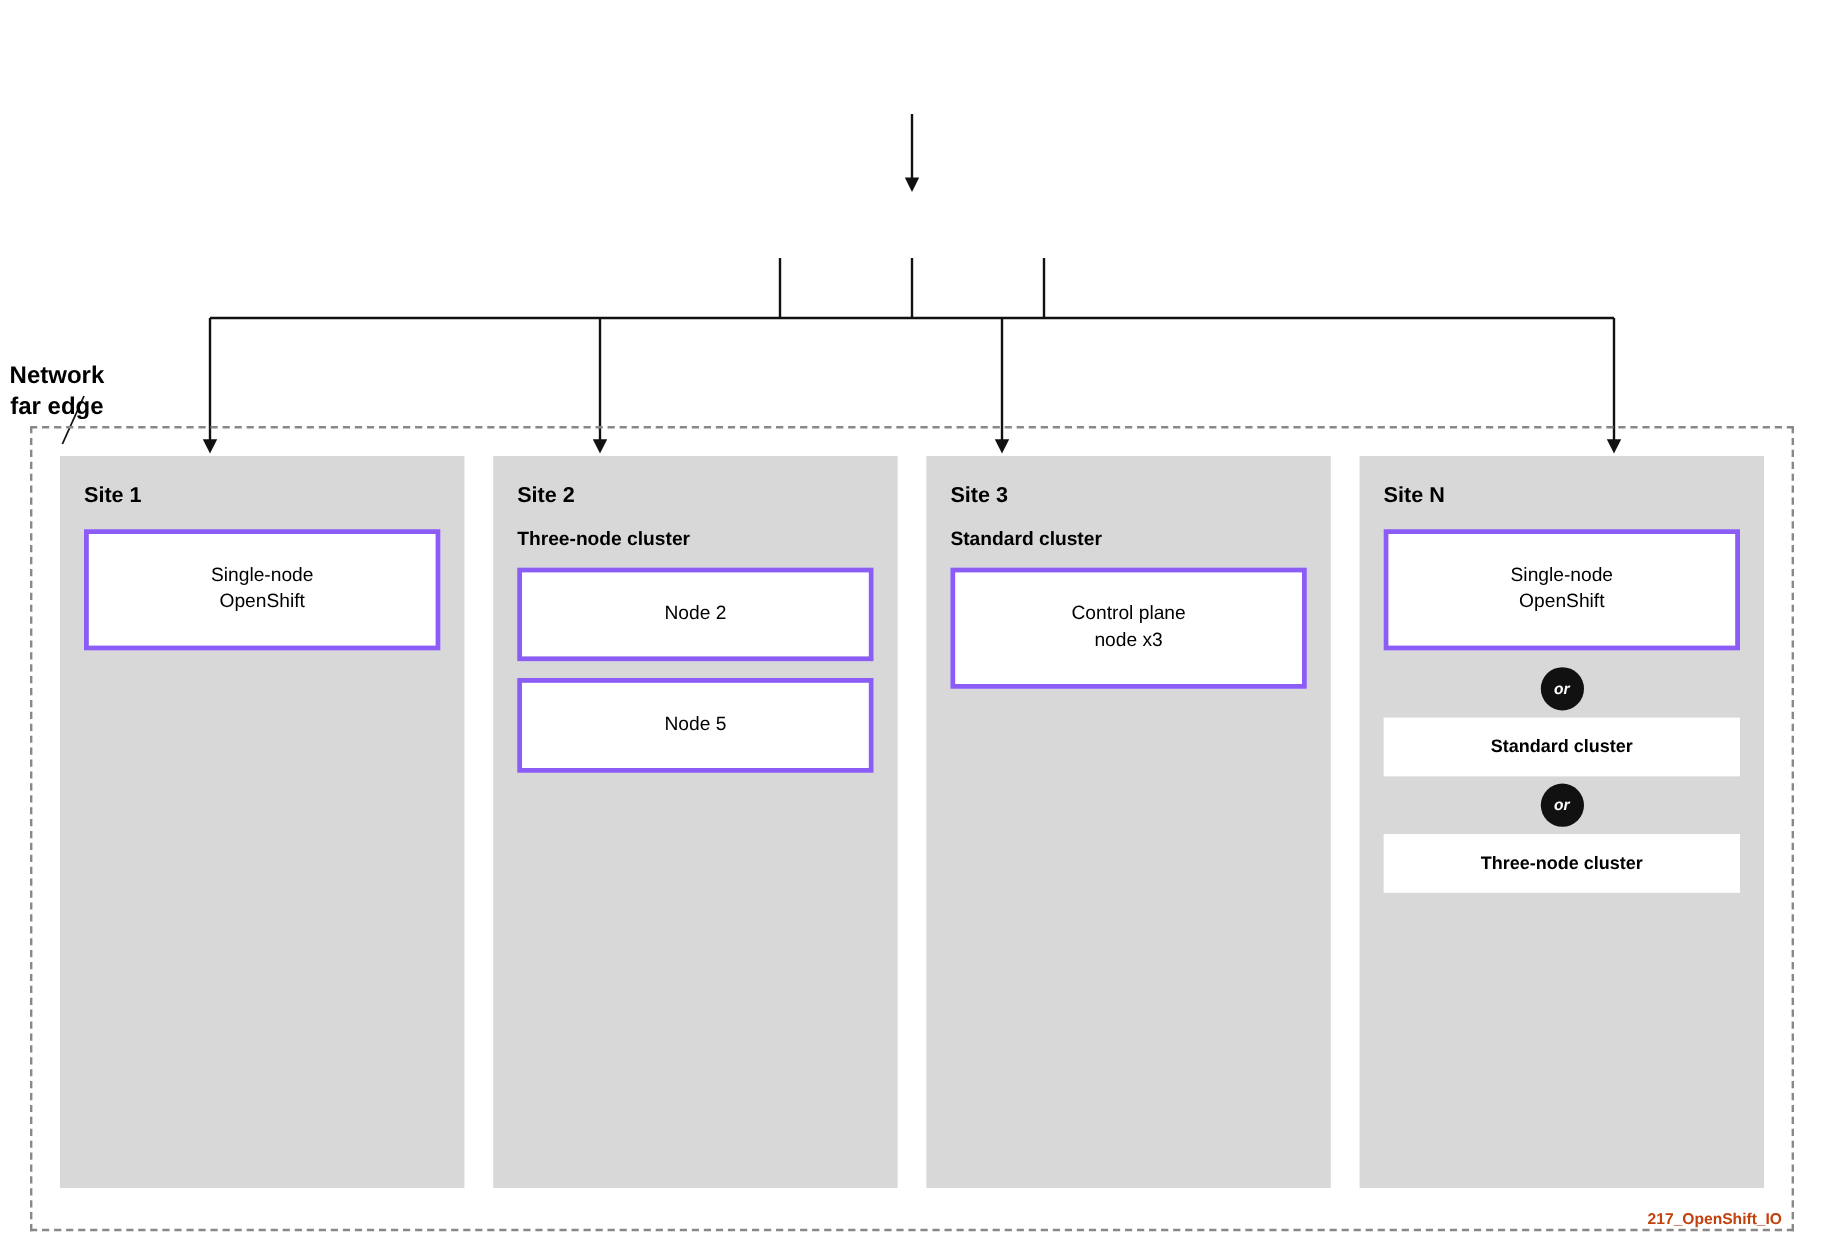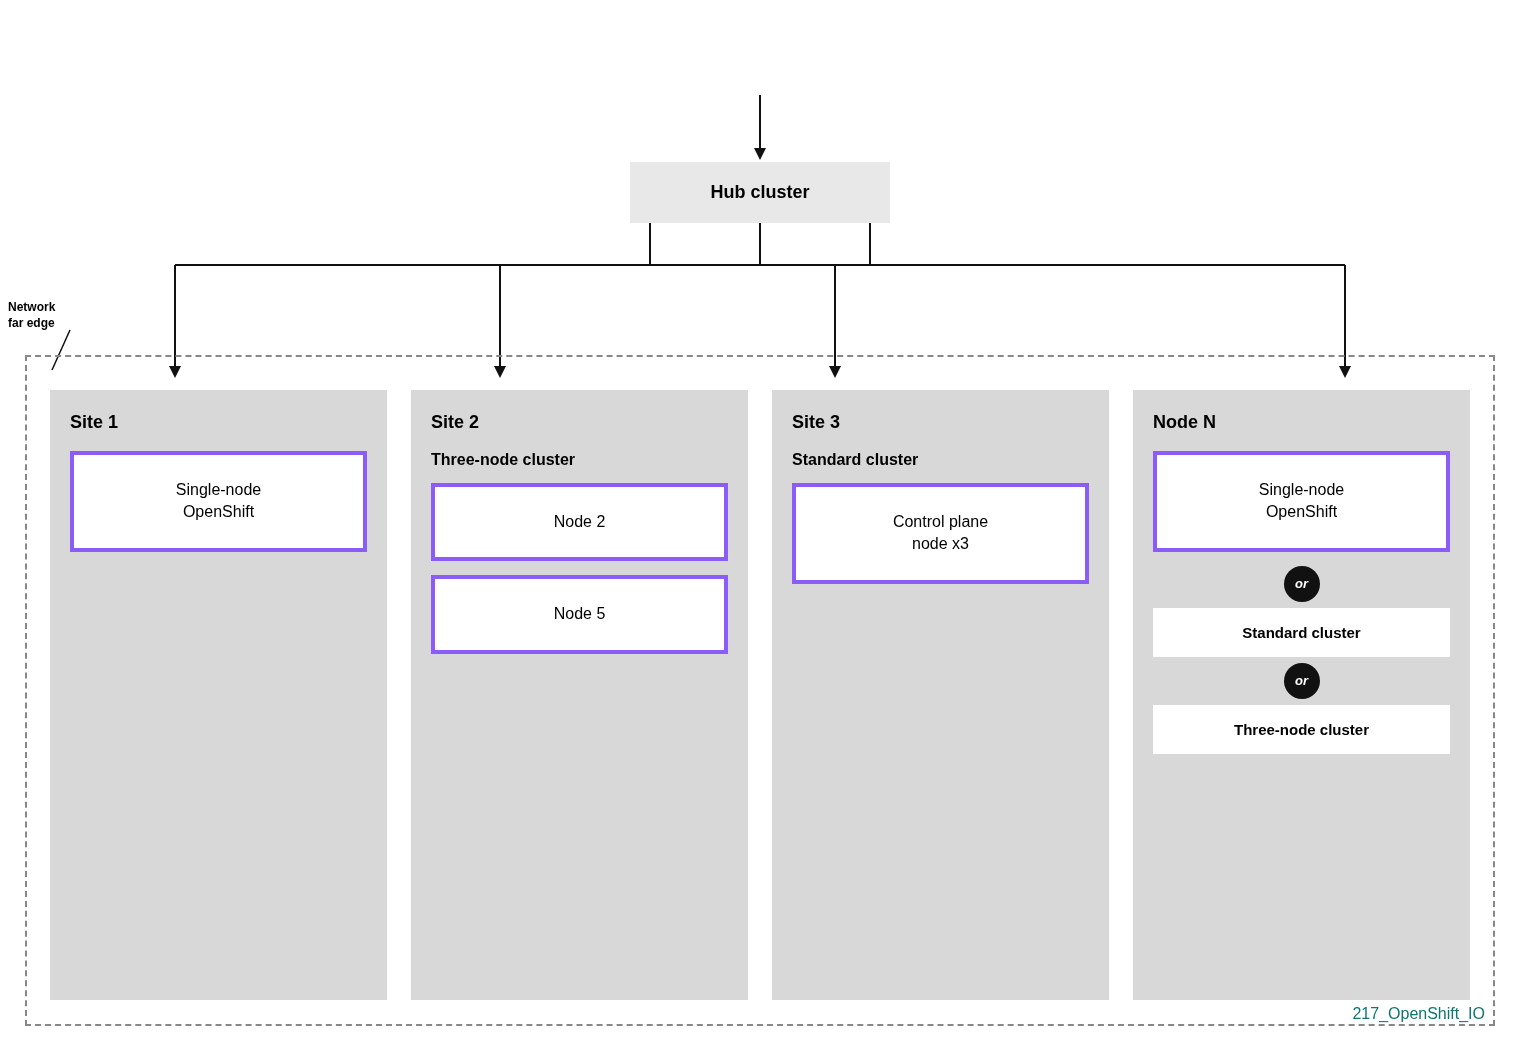--- a/index.html
+++ b/index.html
@@ -48,23 +48,24 @@
       width: 1520px;
       height: 1041px;
       pointer-events: none;
     }
 
     
     .network-label {
       position: absolute;
       top: 300px;
       left: 8px;
-      font-size: 12px;
+      font-size: 20px;
       font-weight: bold;
       line-height: 1.3;
+      text-align: center;
     }
 
     
     .network-boundary {
       position: absolute;
       top: 355px;
       left: 25px;
       right: 25px;
       bottom: 15px;
       border: 2.5px dashed #888;
@@ -73,21 +74,20 @@
 
     
     .sites-row {
       position: absolute;
       top: 380px;
       left: 50px;
       right: 50px;
       display: flex;
       gap: 24px;
       height: 610px;
-      margin-top: 10px;
     }
 
     .site-box {
       background: #d8d8d8;
       flex: 1;
       padding: 22px 20px 22px 20px;
       position: relative;
     }
 
     .site-title {
@@ -139,22 +139,23 @@
       font-weight: bold;
       font-size: 15px;
       margin-bottom: 4px;
     }
 
     
     .watermark {
       position: absolute;
       bottom: 18px;
       right: 35px;
-      font-size: 16px;
-      color: #0f766e;
+      font-size: 13px;
+      color: #c2410c;
+      font-weight: bold;
     }
   </style>
 </head>
 <body>
 
 <div class="diagram-container">
 
   <svg class="connector-svg">
 
     <line x1="760" y1="95" x2="760" y2="150" stroke="#111" stroke-width="2"></line>
@@ -177,25 +178,20 @@
     <line x1="835" y1="265" x2="835" y2="368" stroke="#111" stroke-width="2"></line>
     <polygon points="829,366 841,366 835,378" fill="#111"></polygon>
 
     <line x1="1345" y1="265" x2="1345" y2="368" stroke="#111" stroke-width="2"></line>
     <polygon points="1339,366 1351,366 1345,378" fill="#111"></polygon>
 
     <line x1="70" y1="330" x2="52" y2="370" stroke="#111" stroke-width="1.5"></line>
   </svg>
 
 
-  <div style="position:absolute; top:162px; left:50%; transform:translateX(-50%);">
-    <div class="hub-cluster-box">
-      <span>Hub cluster</span>
-    </div>
-  </div>
 
   <div class="network-label">
     <span style="white-space:pre-line;">Network
 far edge</span>
   </div>
 
   <div class="network-boundary"></div>
 
   <div class="sites-row">
 
@@ -215,21 +211,21 @@
 
     <div class="site-box">
       <span class="site-title">Site 3</span>
       <span class="cluster-label">Standard cluster</span>
       <div class="node-box">
         Control plane<br>node x3
       </div>
     </div>
 
     <div class="site-box">
-      <span class="site-title">Node N</span>
+      <span class="site-title">Site N</span>
       <div class="node-box">
         Single-node<br>OpenShift
       </div>
       <div class="or-badge">or</div>
       <div class="option-box">
         Standard cluster
       </div>
       <div class="or-badge">or</div>
       <div class="option-box">
         Three-node cluster

